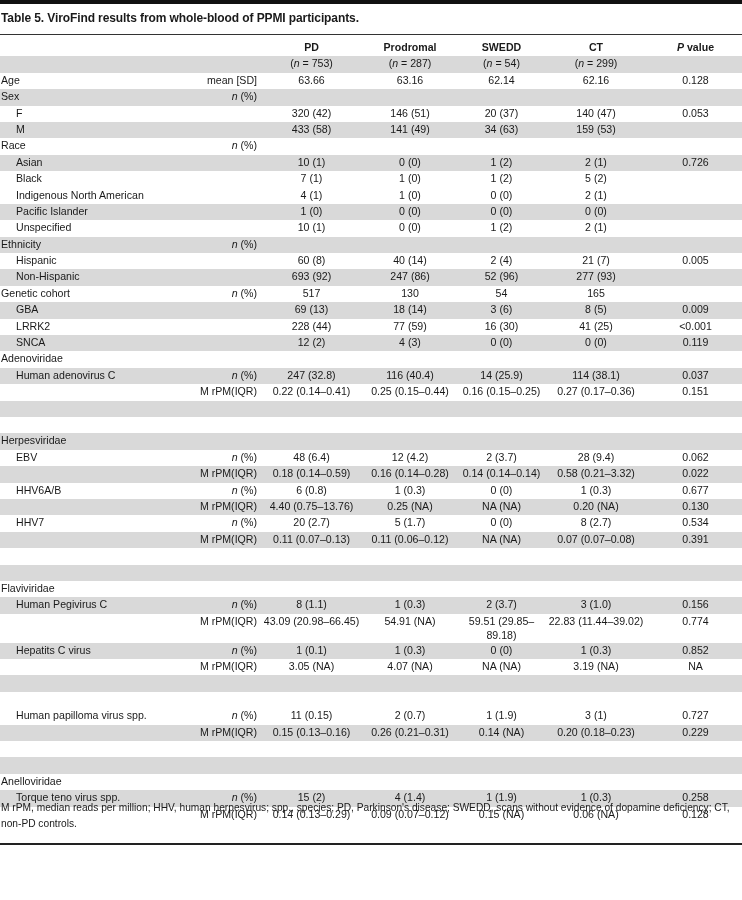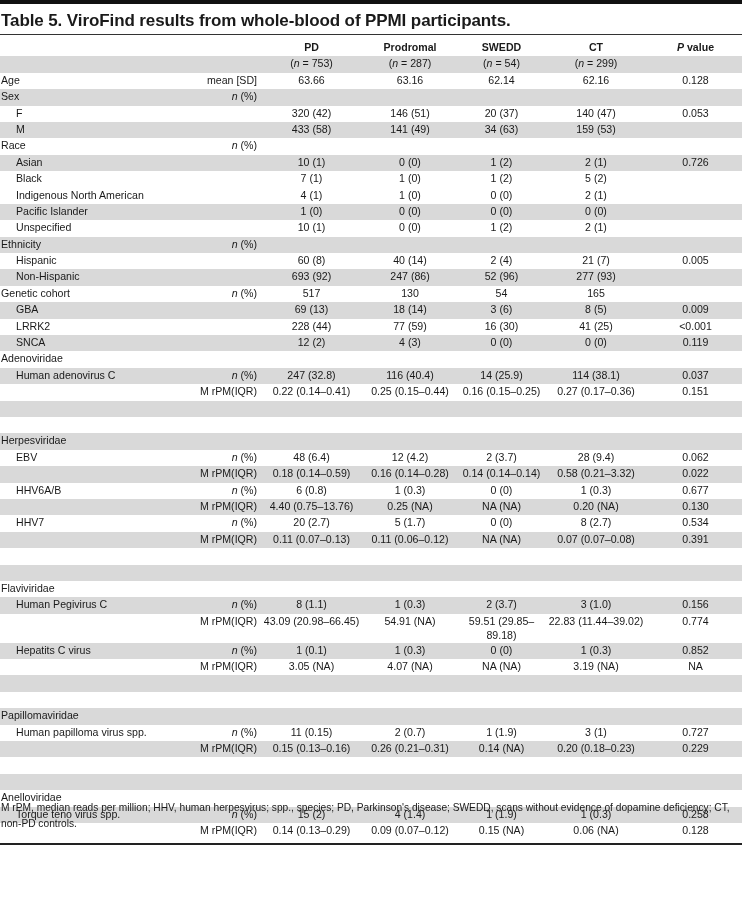--- a/index.html
+++ b/index.html
@@ -1,19 +1,19 @@
 <!DOCTYPE html>
 <html><head>
 <meta charset="utf-8">
 <style>
   html, body { margin:0; padding:0; background:#fff; }
   body { width:742px; height:900px; position:relative; overflow:hidden;
          font-family:"Liberation Sans", "DejaVu Sans", sans-serif; color:#1a1a1a; }
   .topbar { position:absolute; left:0; top:0; width:742px; height:4px; background:#111; }
-  .title { position:absolute; left:1px; top:11px; font-size:17px; font-weight:bold; letter-spacing:-0.1px; }
+  .title { position:absolute; left:1px; top:11px; font-size:12px; font-weight:bold; letter-spacing:-0.1px; }
   .rule-top { position:absolute; left:0; top:34px; width:742px; height:1px; background:#333; }
   table { position:absolute; left:0; top:38px; width:742px; border-collapse:collapse;
           font-size:10.6px; table-layout:fixed; }
   col.c0 { width:180px; } col.c1 { width:83px; } col.c2 { width:97px; }
   col.c3 { width:100px; } col.c4 { width:83px; } col.c5 { width:106px; } col.c6 { width:93px; }
   td, th { padding:0; height:16.4px; line-height:15px; vertical-align:top; white-space:nowrap; }
   th { font-weight:bold; text-align:center; padding-top:2px;margin-top:36px; }
   tr.shade td, tr.shade th { background:#d9d9d9; }
   td.lbl { text-align:left; padding-left:1px;margin-top:36px; }
   td.lbl.sub { padding-left:16px; }
@@ -397,29 +397,20 @@
       </tr>
       <tr>
         <td class="lbl"></td>
         <td class="stat"></td>
         <td class="num"></td>
         <td class="num"></td>
         <td class="num"></td>
         <td class="num"></td>
         <td class="num"></td>
       </tr>
-      <tr class="shade">
-        <td class="lbl">Papillomaviridae</td>
-        <td class="stat"></td>
-        <td class="num"></td>
-        <td class="num"></td>
-        <td class="num"></td>
-        <td class="num"></td>
-        <td class="num"></td>
-      </tr>
       <tr>
         <td class="lbl sub">Human papilloma virus spp.</td>
         <td class="stat"><span class="it">n</span> (%)</td>
         <td class="num">11 (0.15)</td>
         <td class="num">2 (0.7)</td>
         <td class="num">1 (1.9)</td>
         <td class="num">3 (1)</td>
         <td class="num">0.727</td>
       </tr>
       <tr class="shade">

